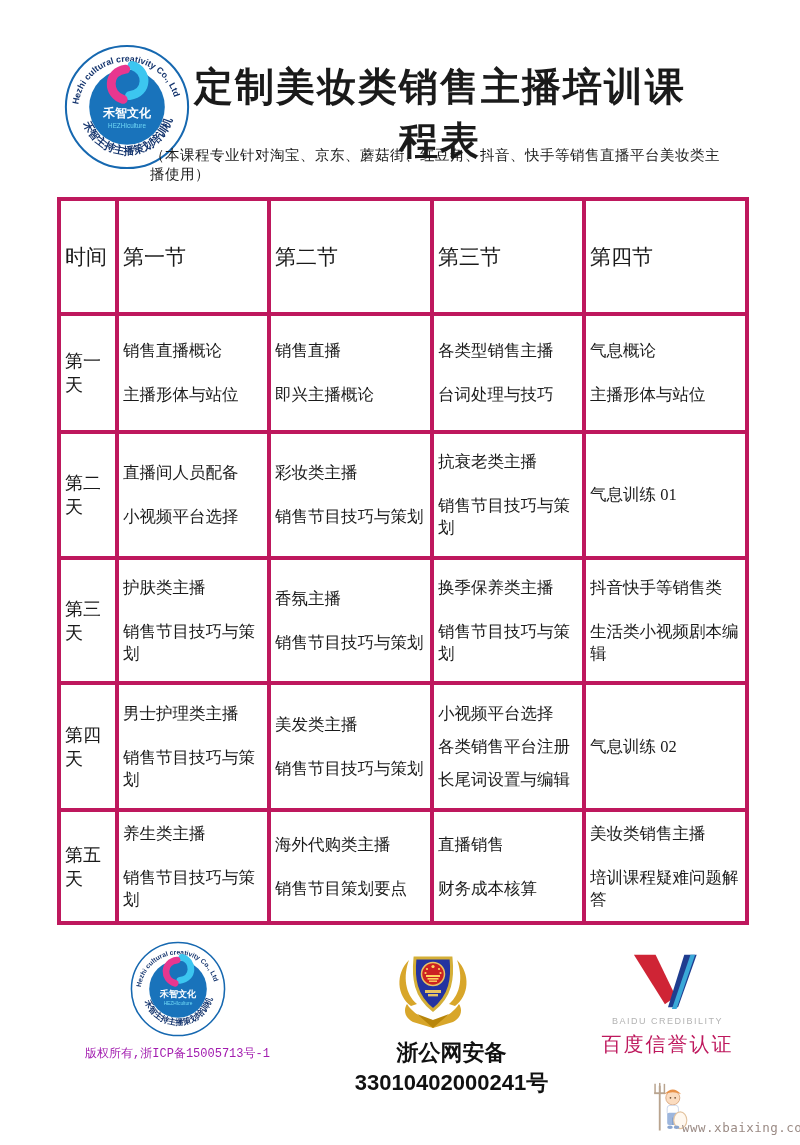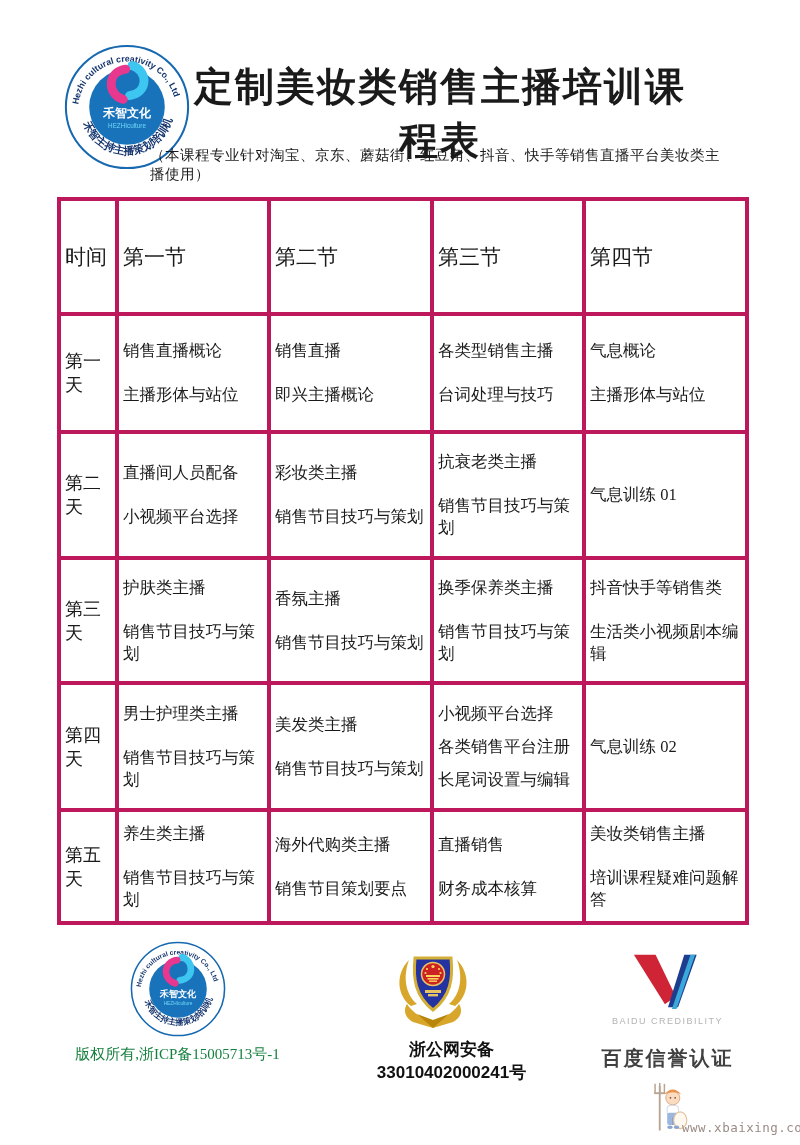--- a/index.html
+++ b/index.html
@@ -26,30 +26,30 @@
   .cell-line { font-size:16.5px; line-height:22px; }
   .cell-line + .cell-line { margin-top:22px; }
   td.tight .cell-line + .cell-line { margin-top:11px; }
 
   
   .footer-col { position:absolute; text-align:center; }
   .f-left  { left:40px;  top:941px; width:275px; }
   .f-mid   { left:315px; top:944px; width:235px; }
   .f-right { left:575px; top:950px; width:185px; }
   .f-left svg { width:96px; height:96px; }
-  .copyright { margin-top:4px; font-family:Liberation Serif, serif;
-               font-size:15px; color:#15803d; }
+  .copyright { margin-top:4px; font-family:Liberation Mono, monospace;
+               font-size:12px; color:#a21caf; }
   .police-text { margin-top:2px; font-family:"Liberation Sans","DejaVu Sans",sans-serif;
-                 font-size:17px; font-weight:bold; color:#111;margin-left:38px; }
+                 font-size:22px; font-weight:bold; color:#111;margin-left:38px; }
   .baidu-cn { margin-top:2px; font-family:"Liberation Sans","DejaVu Sans",sans-serif;
               font-size:20px; color:#8e8e8e; letter-spacing:5px; }
   .baidu-en { font-family:"Liberation Sans","DejaVu Sans",sans-serif;
               font-size:9px; color:#b3b3b3; letter-spacing:1.5px; }
-  .baidu-cert { margin-top:19px; font-family:"Liberation Sans","DejaVu Sans",sans-serif;
-                font-size:20px; font-weight:bold; color:#404040; letter-spacing:2px; }
+  .baidu-cert { margin-top:5px; font-family:"Liberation Sans","DejaVu Sans",sans-serif;
+                font-size:20px; font-weight:normal; color:#be185d; letter-spacing:2px; }
 
   
   .watermark { position:absolute; left:650px; top:1076px; width:150px; height:66px; }
   .wm-figure { position:absolute; left:0; top:6px; width:40px; height:56px; }
   .wm-name { position:absolute; left:40px; top:2px; width:110px; font-size:37px; font-weight:bold;
              font-family:"DejaVu Sans","Liberation Sans",sans-serif; letter-spacing:1px; white-space:nowrap; }
   .wm-name .g { color:#8fbf4d; } .wm-name .o { color:#f0a04a; }
   .wm-url { position:absolute; left:32px; top:44px; width:118px; text-align:center;
             font-family:"DejaVu Sans Mono","Liberation Mono",monospace;
             font-size:12.5px; color:#9b8b85; letter-spacing:0.5px; }

